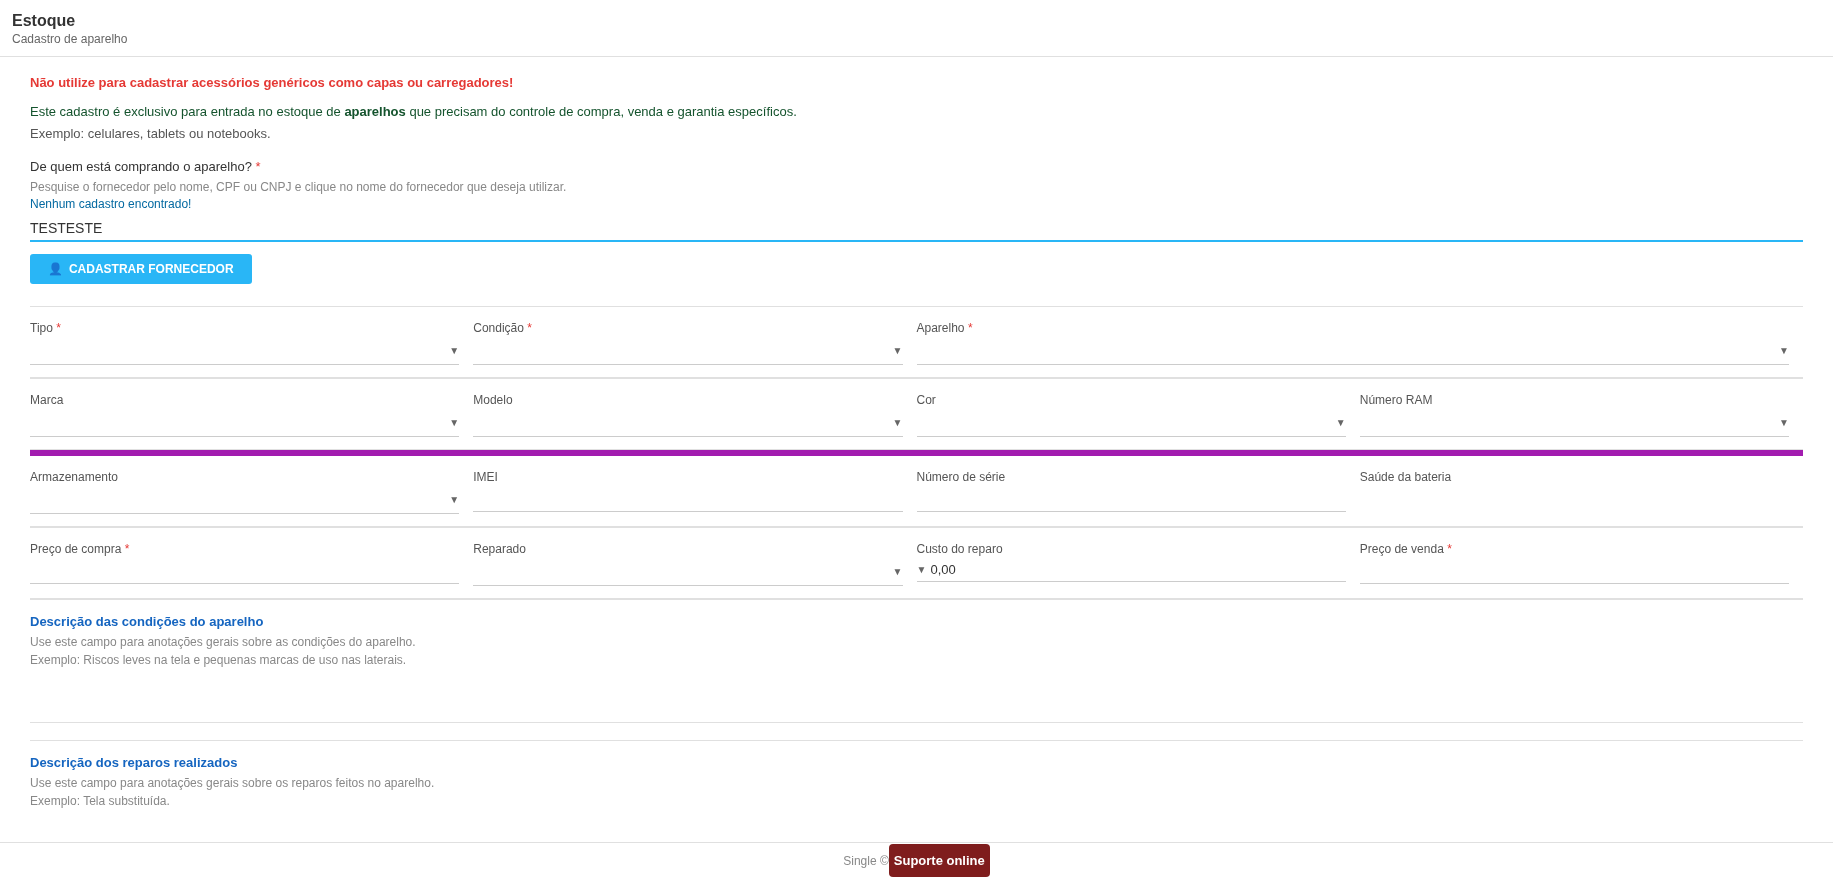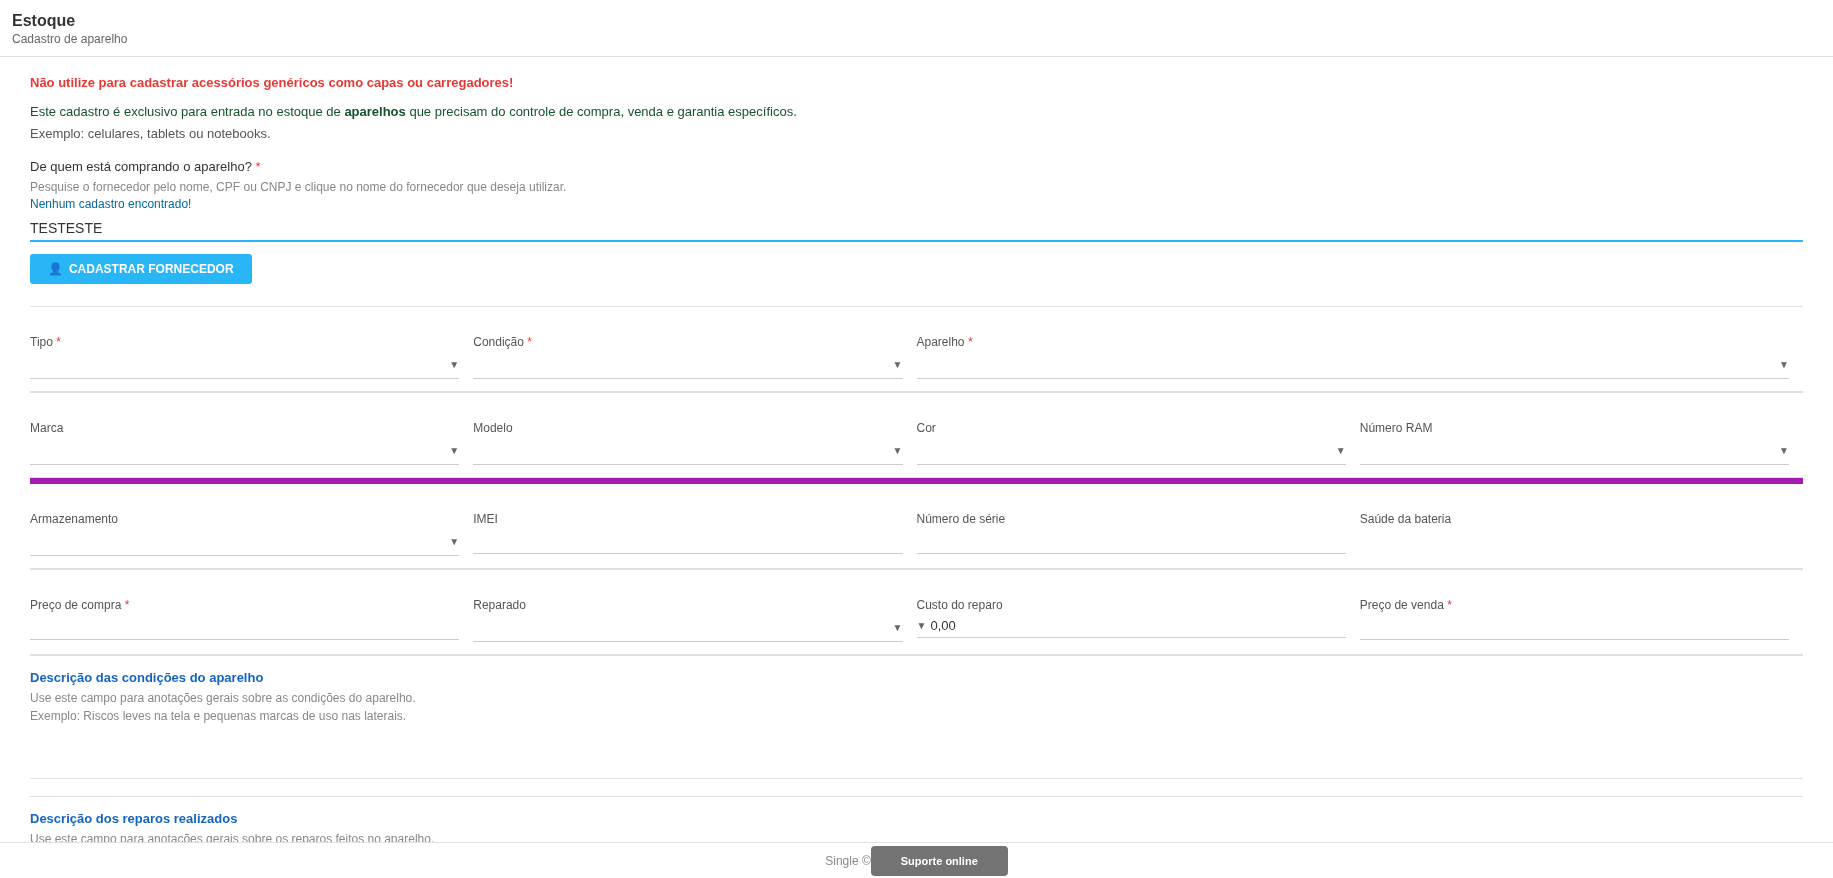--- a/index.html
+++ b/index.html
@@ -92,21 +92,21 @@
       border-radius: 3px;
       font-size: 12px;
       font-weight: bold;
       cursor: pointer;
       display: inline-flex;
       align-items: center;
       gap: 6px;
       margin-bottom: 22px;
     }
     .form-cell {
-      padding: 28px 14px 12px 0;
+      padding: 14px 14px 12px 0;
       border-bottom: 1px solid #e0e0e0;
       position: relative;
     }
     .form-cell:not(:last-child) {
       border-right: none;
     }
     .form-cell-label {
       font-size: 12px;
       color: #555;
       margin-bottom: 6px;
@@ -192,26 +192,26 @@
       align-items: center;
       justify-content: center;
       padding: 0 24px;
       z-index: 100;
     }
     .footer-brand {
       font-size: 12px;
       color: #888;
     }
     .btn-suporte {
-      background: #737373;
+      background: #7f1d1d;
       color: #fff;
       border: none;
-      padding: 9px 30px;
+      padding: 9px 5px;
       border-radius: 4px;
-      font-size: 11px;
+      font-size: 13px;
       font-weight: bold;
       cursor: pointer;
     }
     .custo-prefix {
       display: flex;
       align-items: center;
       border-bottom: 1px solid #ccc;
       padding-bottom: 4px;
       gap: 4px;
     }

